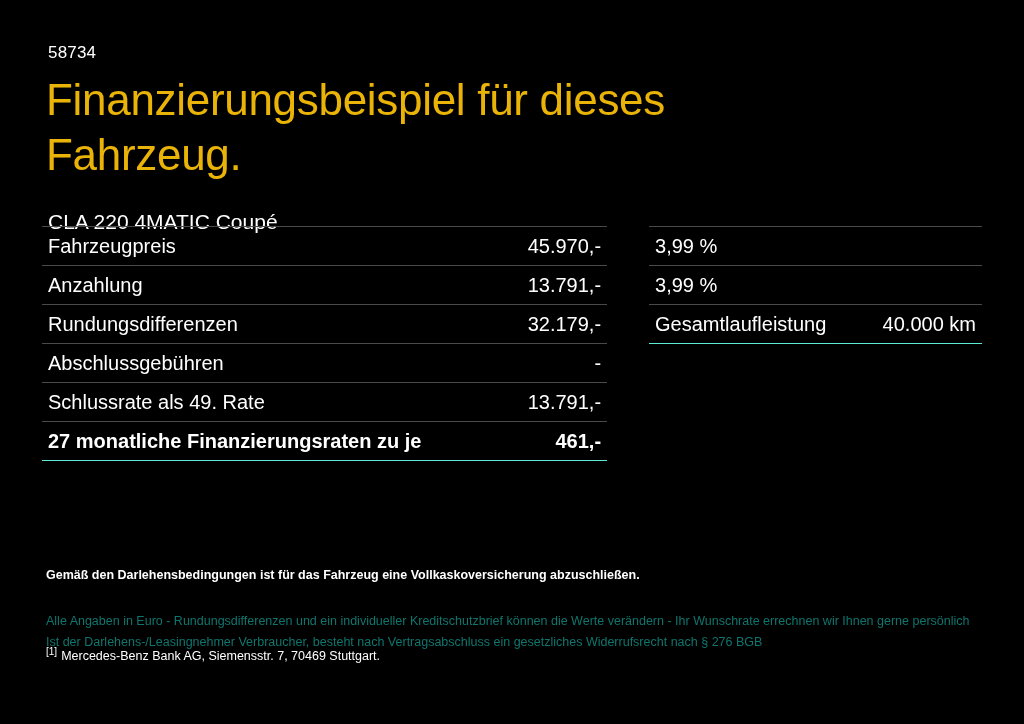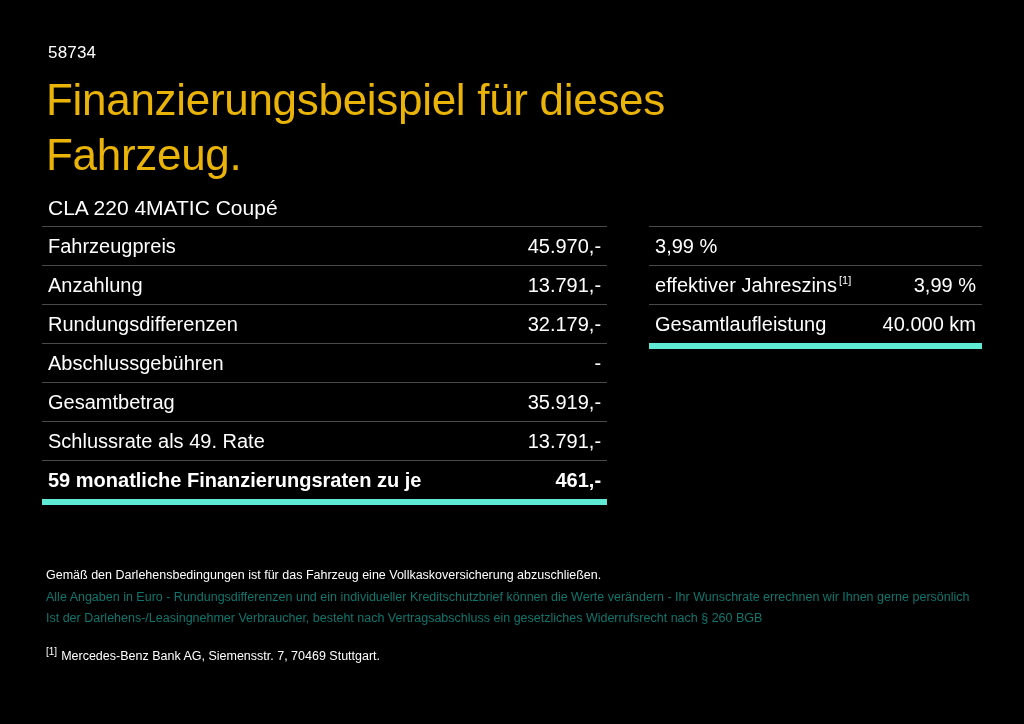--- a/index.html
+++ b/index.html
@@ -37,21 +37,21 @@
     width: 700px;
     font-size: 44px;
     font-weight: 400;
     line-height: 1.25;
     letter-spacing: -0.3px;
     color: #eab308;
   }
   .model-name {
     position: absolute;
     left: 48px;
-    top: 196px;
+    top: 210px;
     font-size: 21px;
     color: #ffffff;
   }
   .tables {
     position: absolute;
     left: 42px;
     top: 226px;
     width: 940px;
     display: flex;
     gap: 42px;
@@ -65,21 +65,21 @@
   .row {
     display: flex;
     justify-content: space-between;
     align-items: baseline;
     border-top: 1px solid #4a4a4a;
     padding: 6px 6px 6px 6px;
     font-size: 20px;
     line-height: 1.3;
   }
   .row:last-child {
-    border-bottom: 6px solid #5eead4;
+    border-bottom: 1px solid #5eead4;
   }
   .row .label {
     white-space: nowrap;
   }
   .row .value {
     white-space: nowrap;
     text-align: right;
   }
   .row.bold .label,
   .row.bold .value {
@@ -91,23 +91,23 @@
     margin-left: 2px;
   }
   .notes {
     position: absolute;
     left: 46px;
     top: 566px;
     width: 940px;
   }
   .notes .note-bold {
     font-size: 12.5px;
-    font-weight: 400;
+    font-weight: 700;
     line-height: 1.5;
-    margin-bottom: 2px;
+    margin-bottom: 26px;
   }
   .notes .note {
     font-size: 12.5px;
     font-weight: 400;
     line-height: 1.72;
     color: #0f766e;
   }
   .footnote {
     position: absolute;
     left: 46px;
@@ -145,52 +145,47 @@
       </div>
       <div class="row">
         <span class="label">Rundungsdifferenzen</span>
         <span class="value">32.179,-</span>
       </div>
       <div class="row">
         <span class="label">Abschlussgebühren</span>
         <span class="value">-</span>
       </div>
       <div class="row">
-        <span class="label">Gesamtbetrag</span>
-        <span class="value">35.919,-</span>
-      </div>
-      <div class="row">
         <span class="label">Schlussrate als 49. Rate</span>
         <span class="value">13.791,-</span>
       </div>
       <div class="row bold">
-        <span class="label">59 monatliche Finanzierungsraten zu je</span>
+        <span class="label">27 monatliche Finanzierungsraten zu je</span>
         <span class="value">461,-</span>
       </div>
     </div>
 
     <div class="table-right">
       <div class="row">
         <span class="value">3,99 %</span>
       </div>
       <div class="row">
-        <span class="label"><span>effektiver Jahreszins</span><span class="sup">[1]</span></span>
         <span class="value">3,99 %</span>
       </div>
       <div class="row">
         <span class="label"><span>Gesamtlaufleistung</span></span>
         <span class="value">40.000 km</span>
       </div>
     </div>
 
   </div>
 
   <div class="notes">
     <div class="note-bold">Gemäß den Darlehensbedingungen ist für das Fahrzeug eine Vollkaskoversicherung abzuschließen.</div>
     <div class="note">Alle Angaben in Euro - Rundungsdifferenzen und ein individueller Kreditschutzbrief können die Werte verändern - Ihr Wunschrate errechnen wir Ihnen gerne persönlich</div>
-    <div class="note">Ist der Darlehens-/Leasingnehmer Verbraucher, besteht nach Vertragsabschluss ein gesetzliches Widerrufsrecht nach § 260 BGB</div>
+    <div class="note">Ist der Darlehens-/Leasingnehmer Verbraucher, besteht nach Vertragsabschluss ein gesetzliches Widerrufsrecht nach § 276 BGB</div>
   </div>
 
   <div class="footnote">
     <span class="marker">[1]</span><span>Mercedes-Benz Bank AG, Siemensstr. 7, 70469 Stuttgart.</span>
   </div>
 
 </div>
 
 </body></html>

